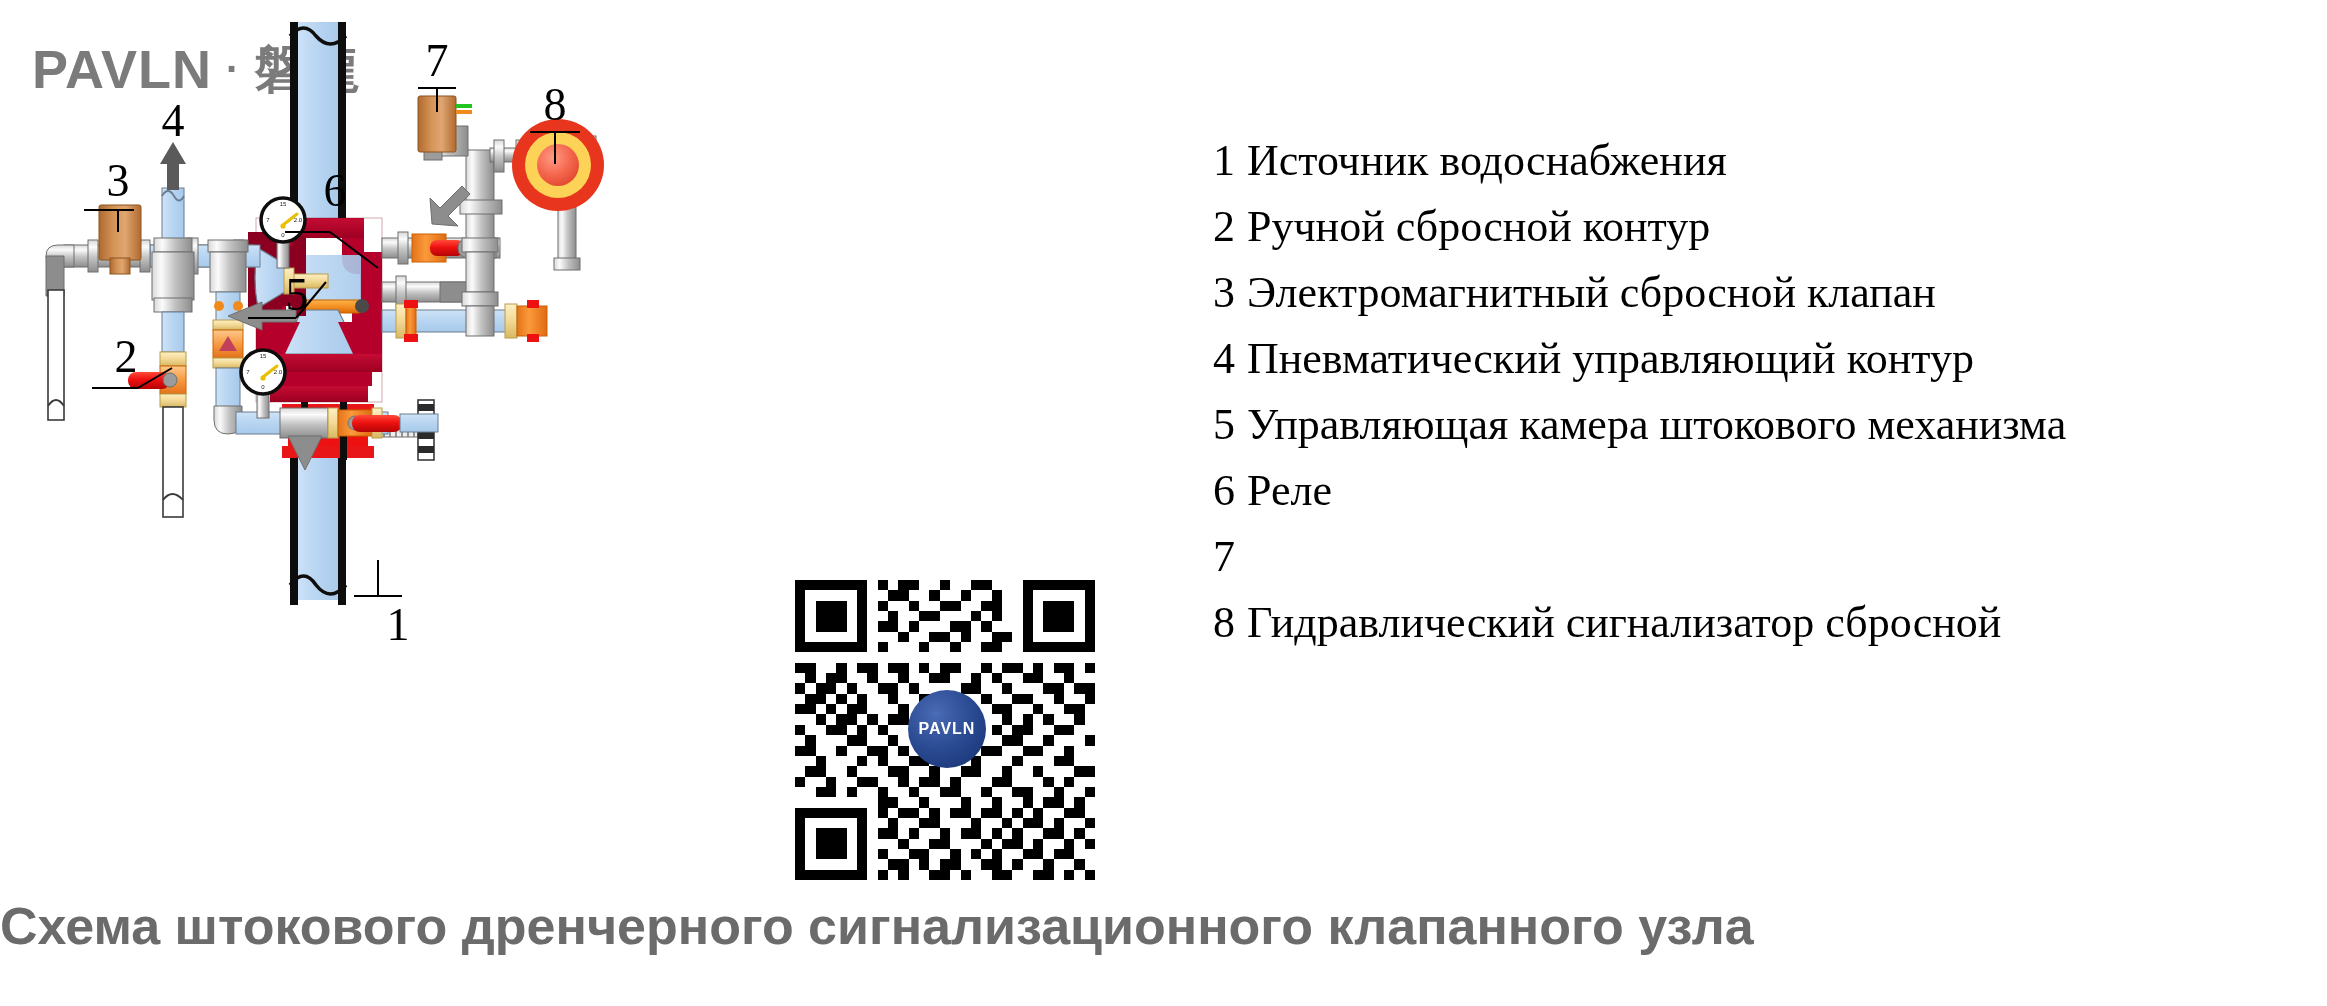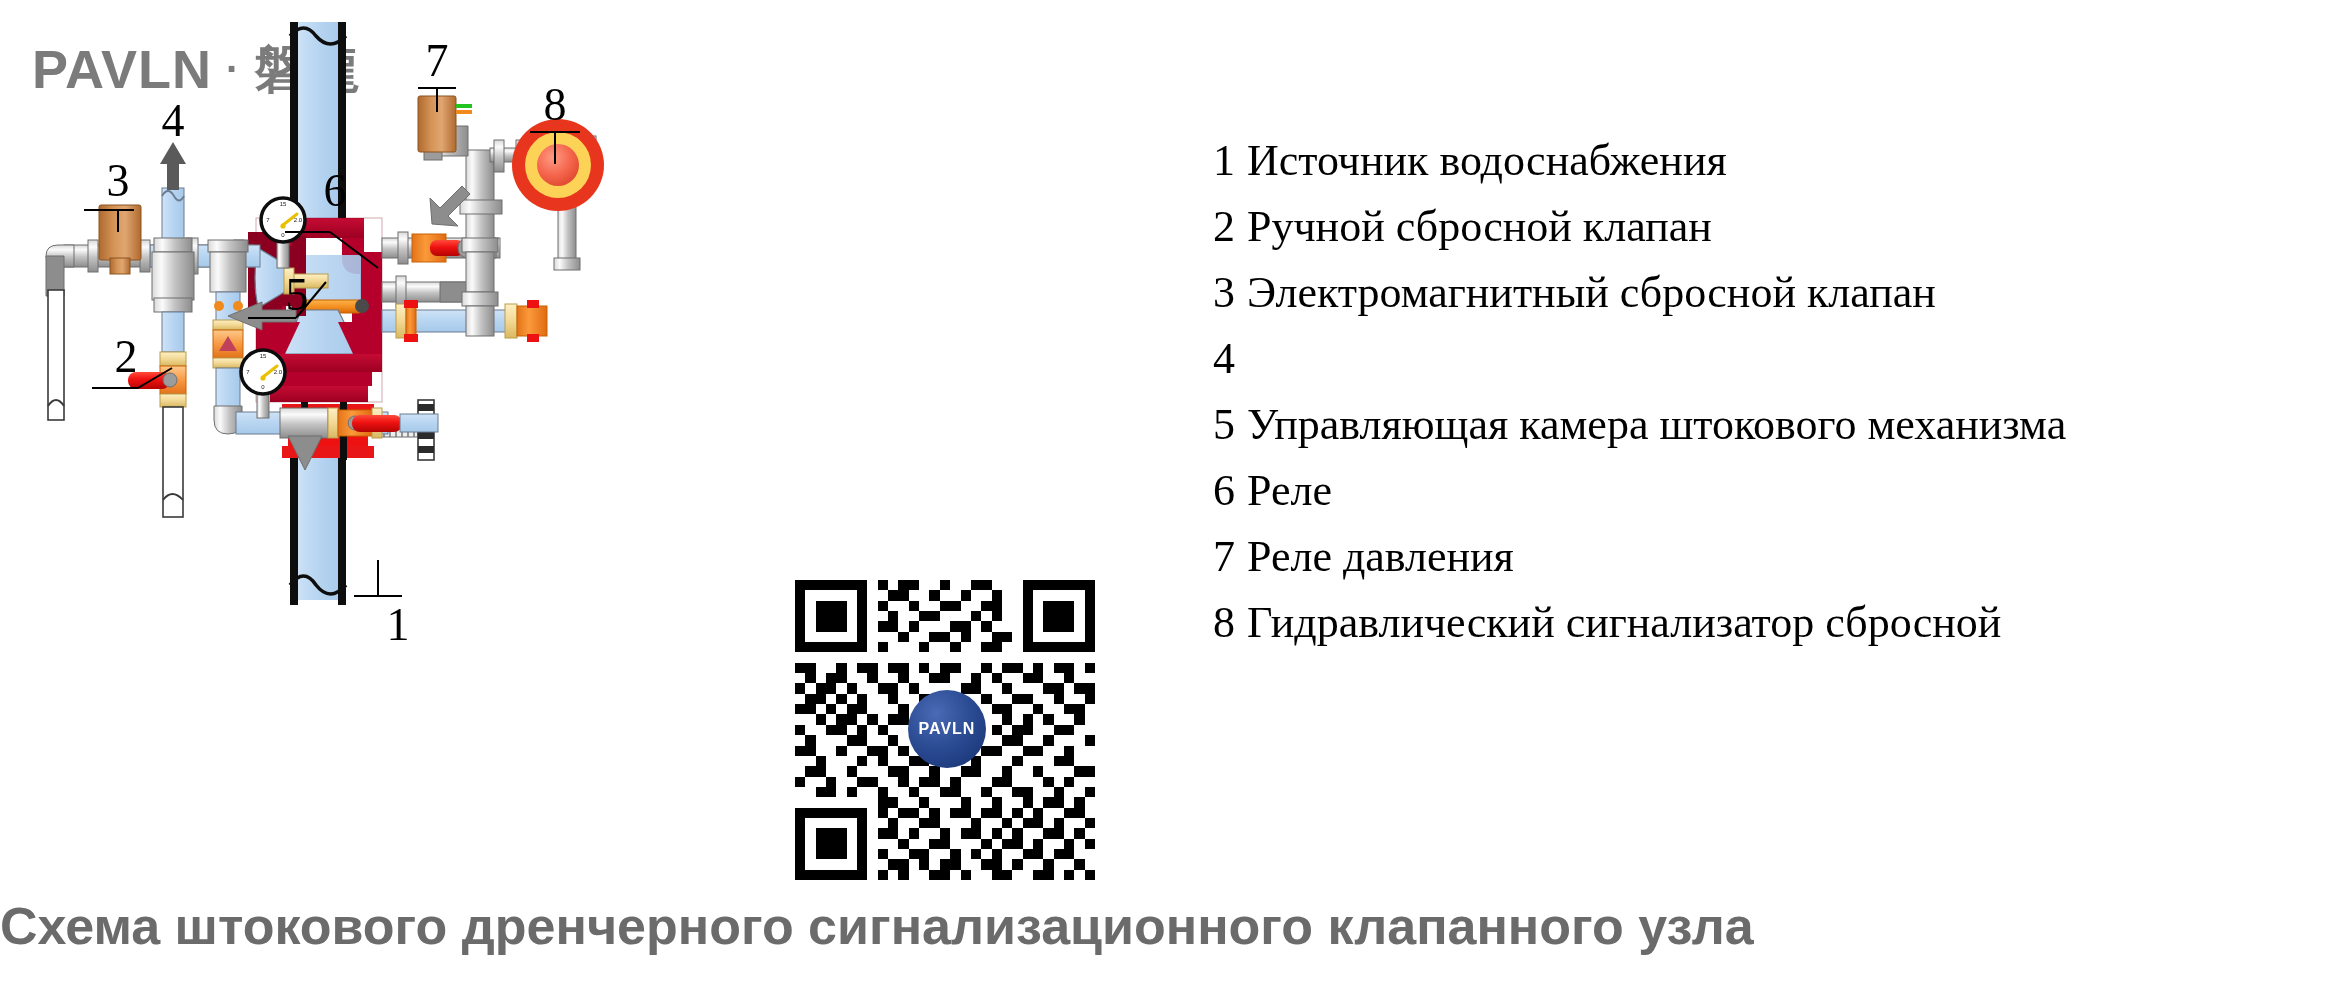--- a/index.html
+++ b/index.html
@@ -625,40 +625,40 @@
     <span>PAVLN</span>
   </div>
 
   <div id="legend">
     <div class="legend-row">
       <span class="legend-num">1</span>
       <span class="legend-label">Источник водоснабжения</span>
     </div>
     <div class="legend-row">
       <span class="legend-num">2</span>
-      <span class="legend-label">Ручной сбросной клапан</span>
+      <span class="legend-label">Ручной сбросной контур</span>
     </div>
     <div class="legend-row">
       <span class="legend-num">3</span>
       <span class="legend-label">Электромагнитный сбросной клапан</span>
     </div>
     <div class="legend-row">
       <span class="legend-num">4</span>
+      <span class="legend-label">Пневматический управляющий контур</span>
     </div>
     <div class="legend-row">
       <span class="legend-num">5</span>
       <span class="legend-label">Управляющая камера штокового механизма</span>
     </div>
     <div class="legend-row">
       <span class="legend-num">6</span>
       <span class="legend-label">Реле</span>
     </div>
     <div class="legend-row">
       <span class="legend-num">7</span>
-      <span class="legend-label">Реле давления</span>
     </div>
     <div class="legend-row">
       <span class="legend-num">8</span>
       <span class="legend-label">Гидравлический сигнализатор сбросной</span>
     </div>
   </div>
 
   <div id="caption">Схема штокового дренчерного сигнализационного клапанного узла</div>
 
 </div>

